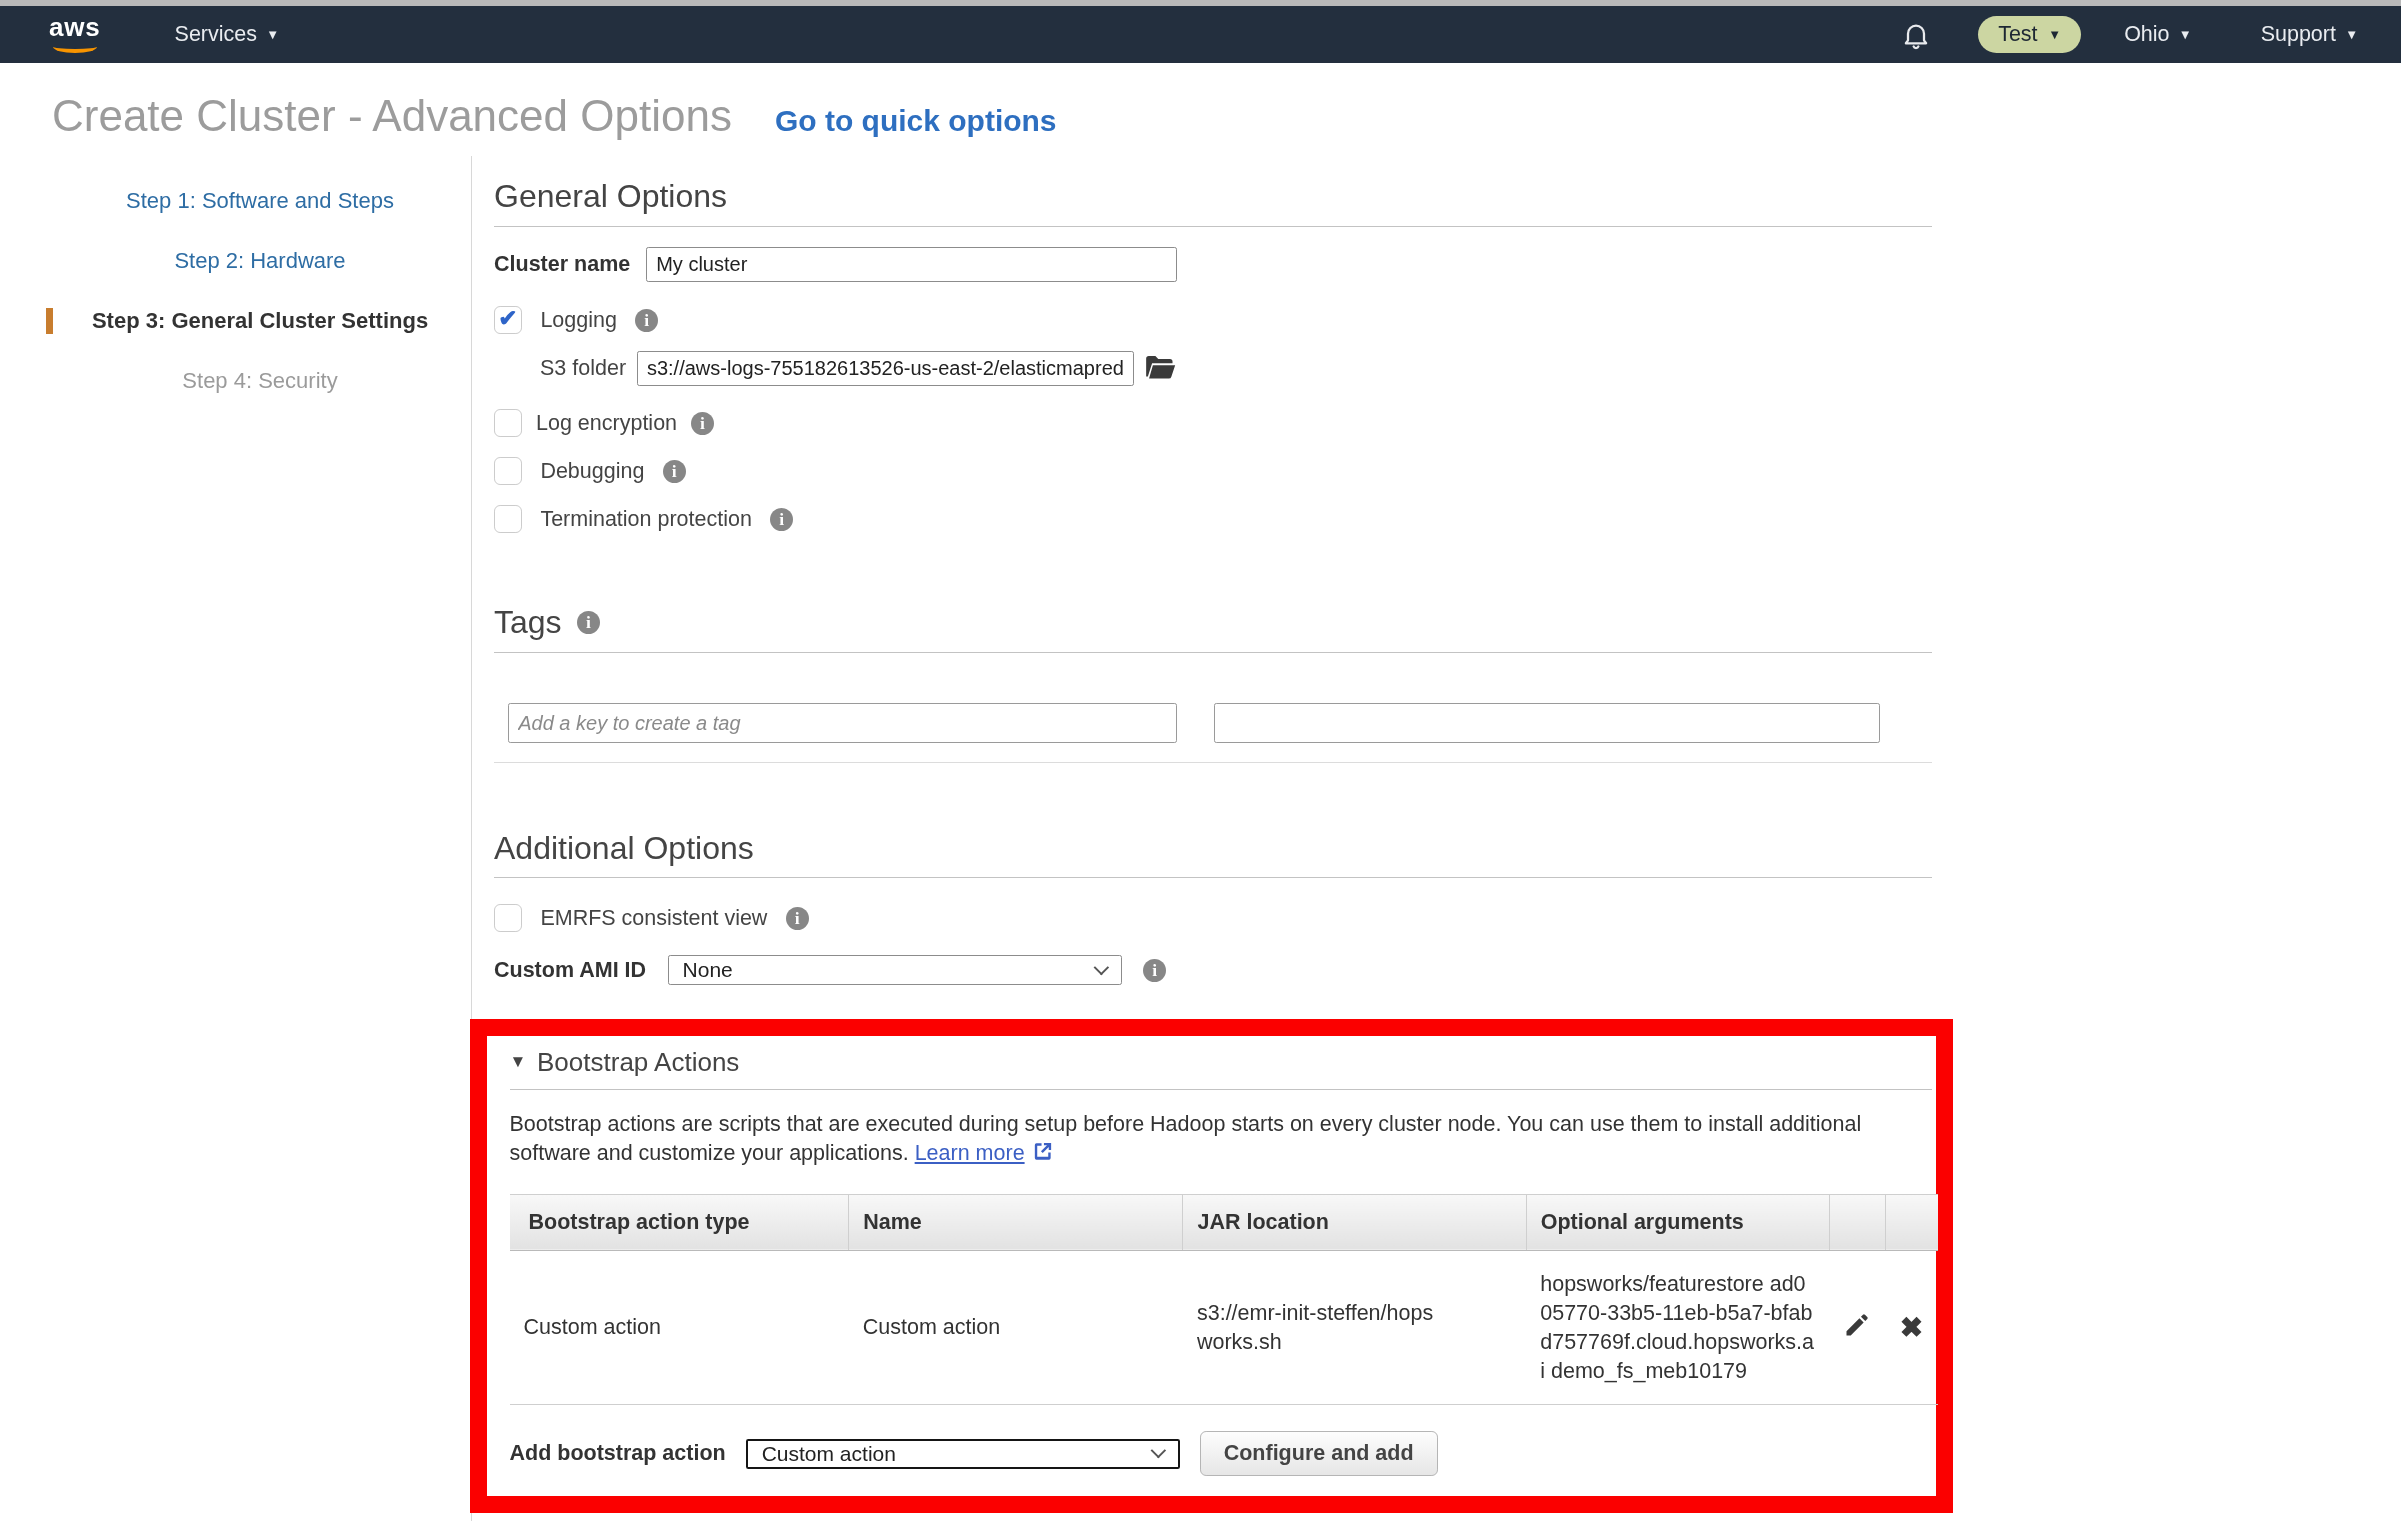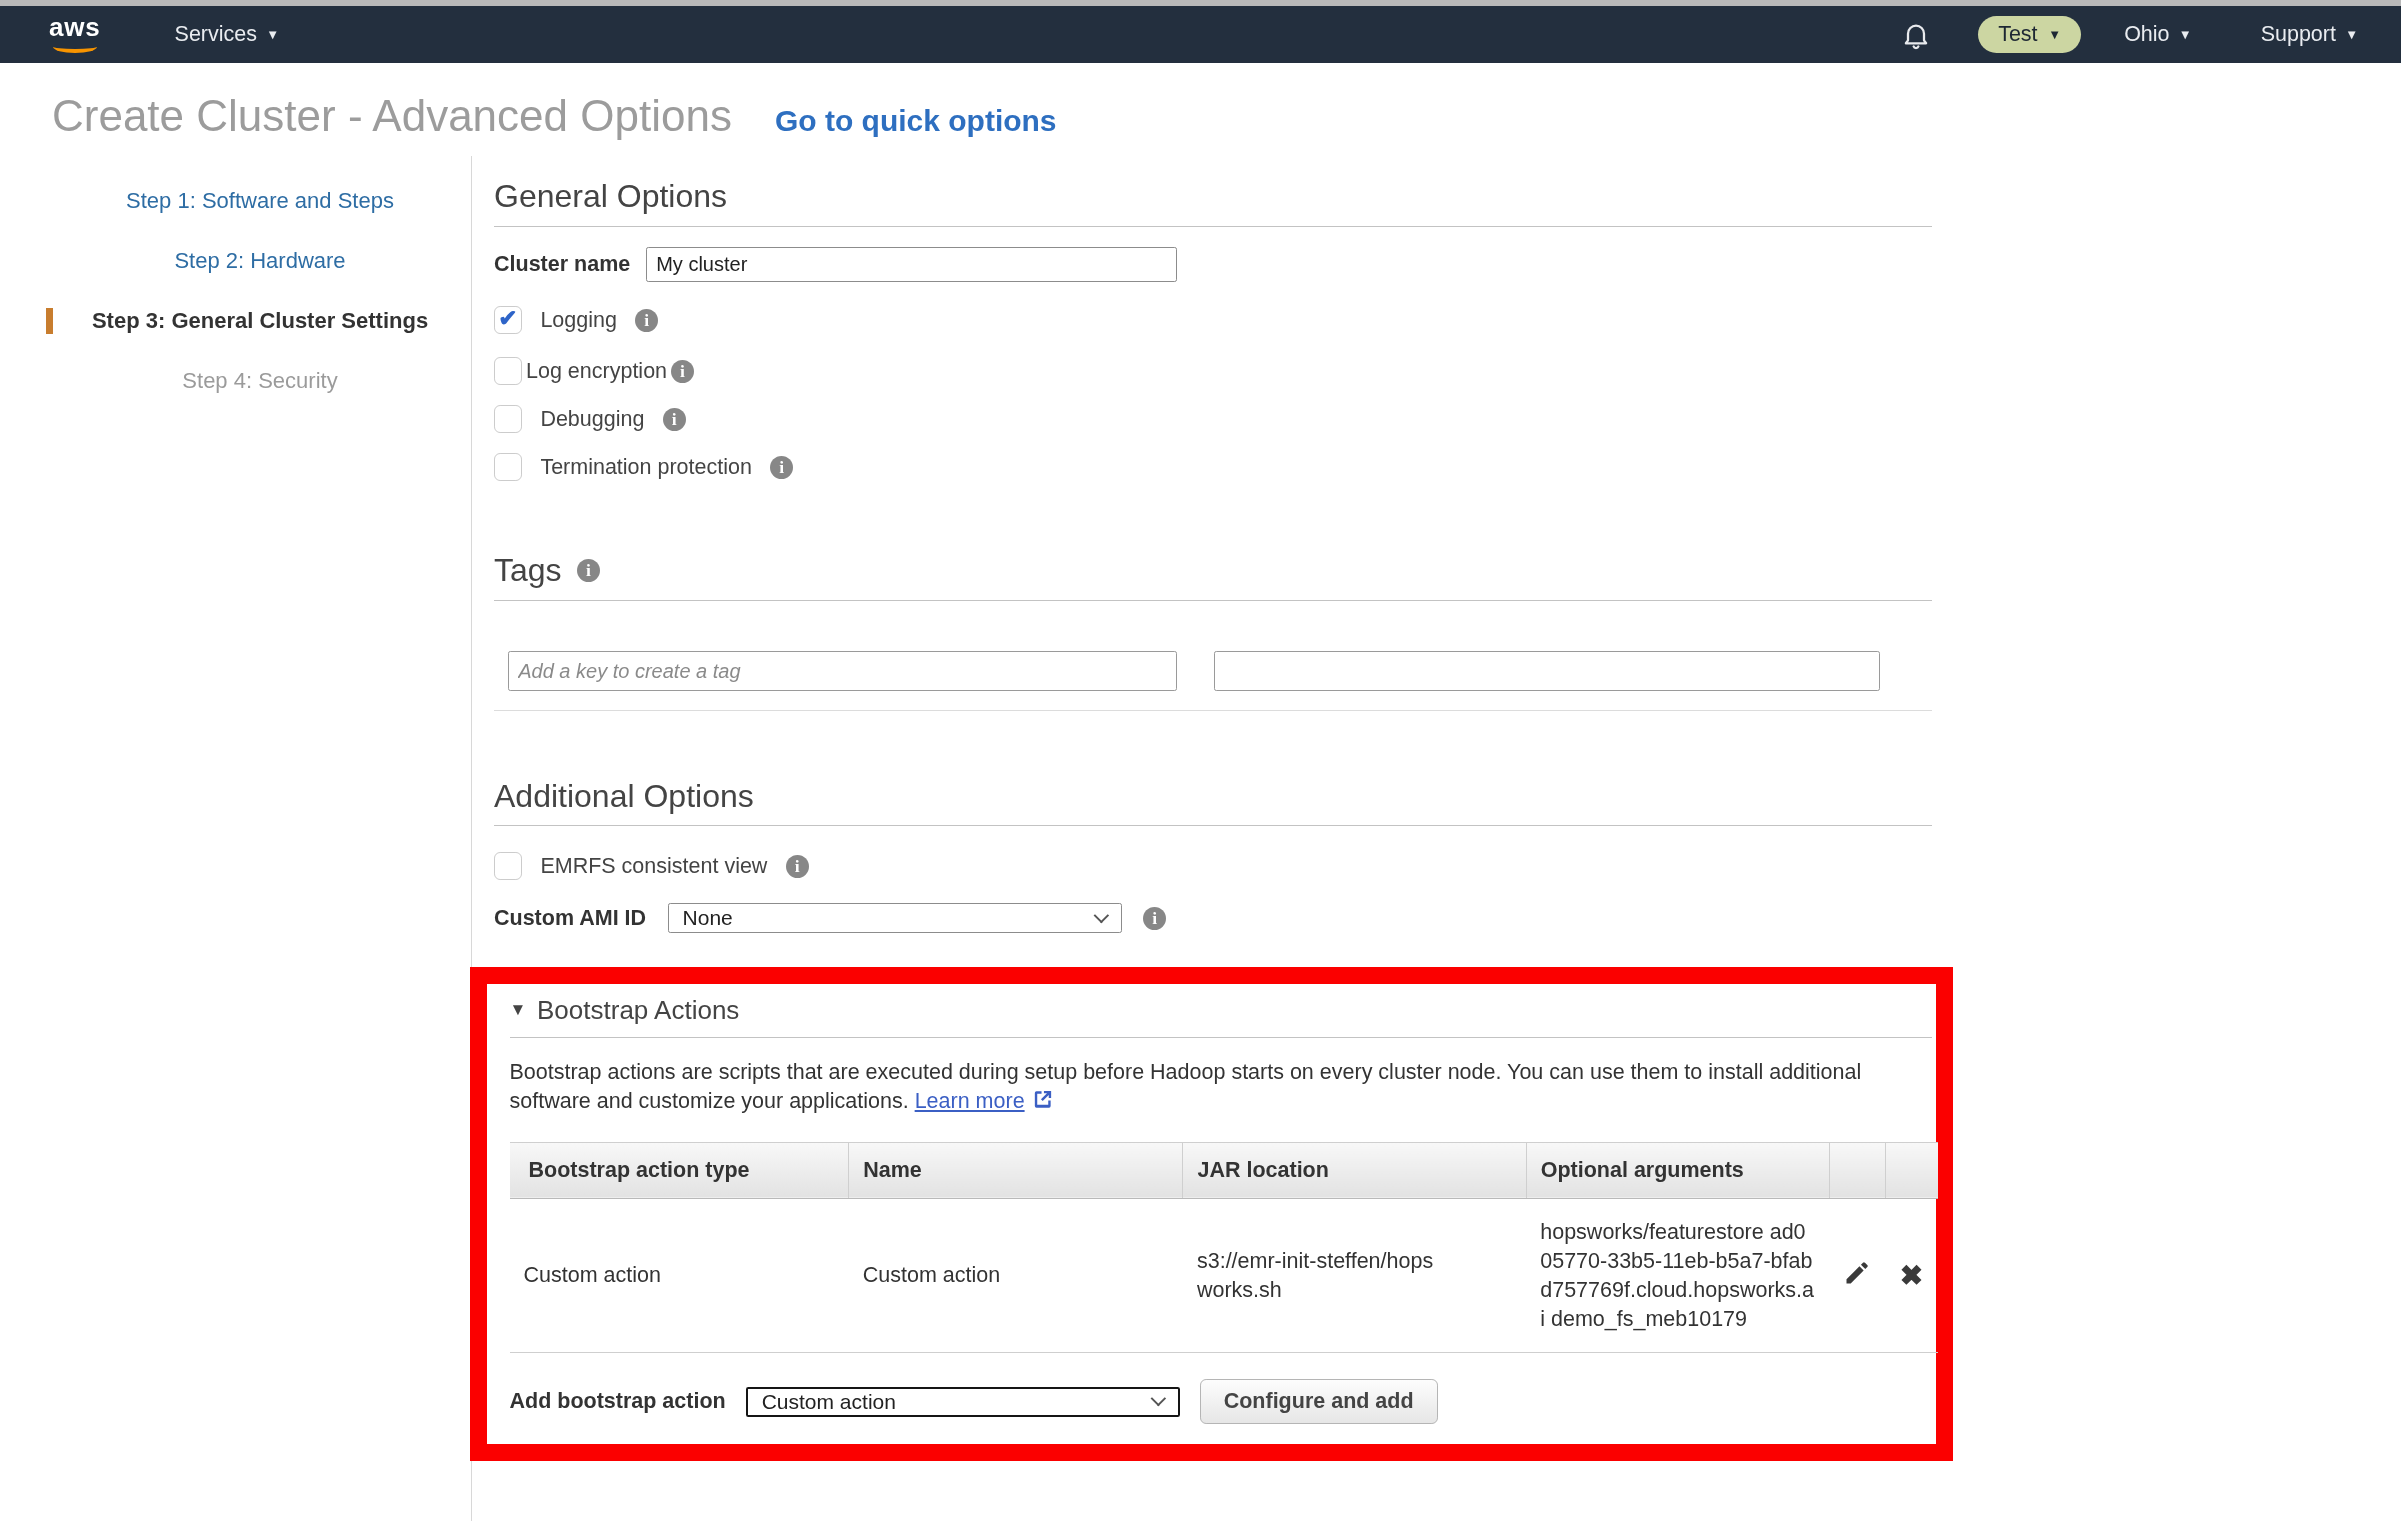--- a/index.html
+++ b/index.html
@@ -148,22 +148,30 @@
         <span class="lbl" style="width:152px;">Cluster name</span>
         <input type="text" style="width: 531px;" value="My cluster">
       </div>
 
       <div class="row" style="margin-top:24.5px; gap:18.4px;">
         <span class="cb checked"></span>
         <span class="lbl-n">Logging</span>
         <span class="info"></span>
       </div>
 
-
-      <div class="row" style="margin-top:23px; gap:4px;">
+      <div class="row" style="margin-top:17px; margin-left:46px; gap:10.7px;">
+        <span class="lbl-n">S3 folder</span>
+        <input type="text" style="width: 497px;" value="s3://aws-logs-755182613526-us-east-2/elasticmapred">
+        <svg width="32" height="29" viewBox="0 0 24 22" fill="#3a3a3a">
+          <path d="M1.5 3.5a2 2 0 0 1 2-2h5l2.2 2.2h8.8a2 2 0 0 1 2 2v1.3H6l-3.2 10H1.5v-13.5z"></path>
+          <path d="M6.6 8.5h16.9l-2.9 8.7a2 2 0 0 1-1.9 1.4H3.7l2.9-10.1z"></path>
+        </svg>
+      </div>
+
+      <div class="row" style="margin-top:23px; gap:14px;">
         <span class="cb"></span>
         <span class="lbl-n">Log encryption</span>
         <span class="info"></span>
       </div>
 
       <div class="row" style="margin-top:20px; gap:18.4px;">
         <span class="cb"></span>
         <span class="lbl-n">Debugging</span>
         <span class="info"></span>
       </div>

